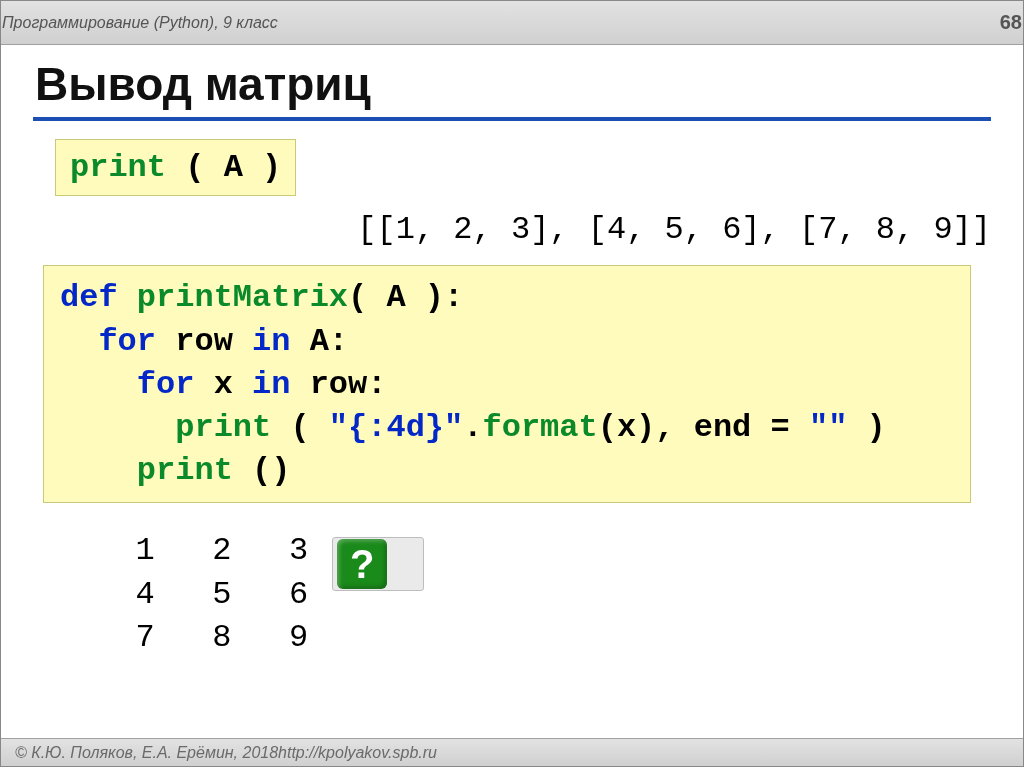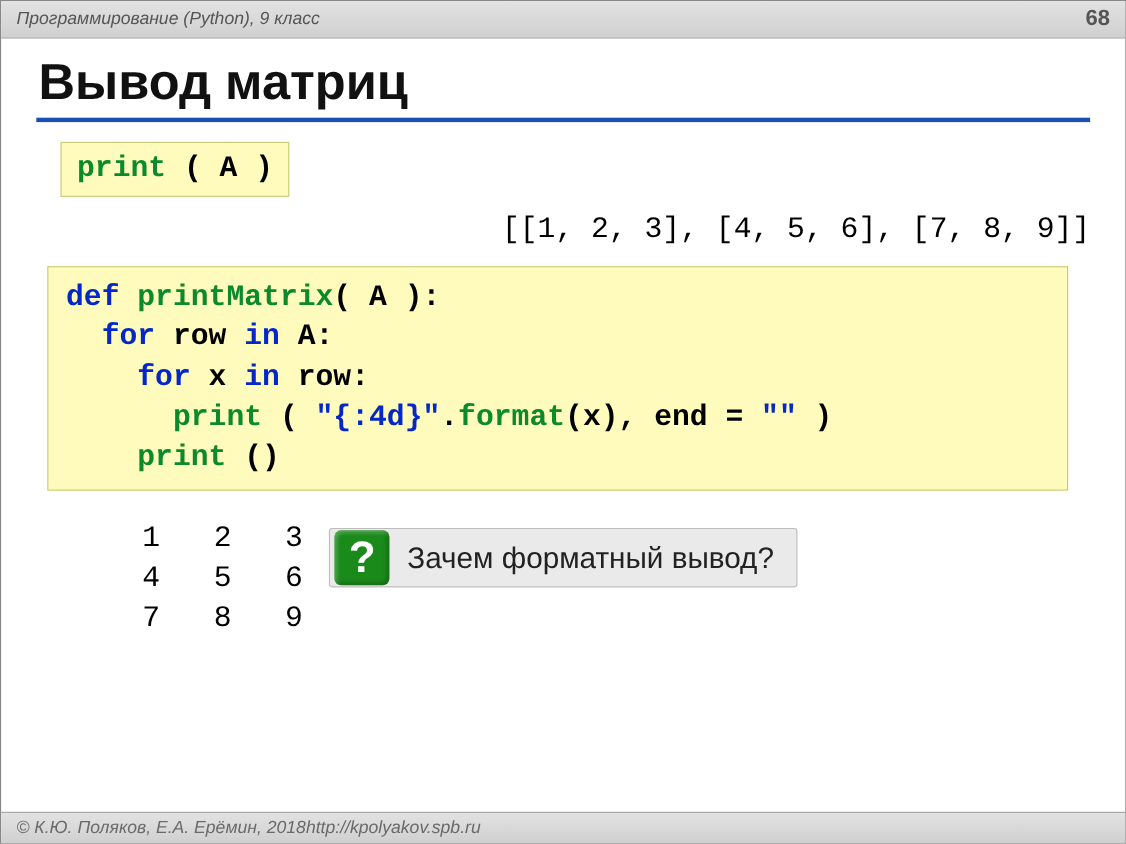--- a/index.html
+++ b/index.html
@@ -6,25 +6,25 @@
   html, body { width: 1024px; height: 767px; }
   body {
     font-family: Arial, Helvetica, sans-serif;
     background: #fff;
     position: relative;
     border: 1px solid #888;
   }
   .header-bar {
     background: linear-gradient(#e2e2e2, #d0d0d0);
     border-bottom: 1px solid #a0a0a0;
-    padding: 4px 14px;
+    padding: 4px 1px;
     display: flex;
     align-items: center;
     justify-content: space-between;
-    height: 34px;
+    height: 44px;
     gap: 39px;
   }
   .header-title {
     color: #555;
     font-style: italic;
     font-size: 16px;
   }
   .page-num {
     color: #555;
     font-weight: bold;
@@ -37,21 +37,21 @@
     font-size: 46px;
     font-weight: bold;
     color: #111;
     padding: 0 0 6px 2px;
     border-bottom: 4px solid #1b4fb3;
     margin-bottom: 18px;
     font-family: Arial, sans-serif;
   }
   .code-mono {
     font-family: "Courier New", monospace;
-    font-size: 27px;
+    font-size: 32px;
     line-height: 1.35;
     white-space: pre;
   }
   .code-box {
     background: #fffbbd;
     border: 1px solid #c9c97a;
     padding: 6px 14px;
     display: inline-block;
     margin-left: 22px;
     margin-bottom: 12px;
@@ -151,21 +151,20 @@
 <span class="kw-blue">    for</span><span class="tx-black"> x </span><span class="kw-blue">in</span><span class="tx-black"> row:</span>
 <span class="tx-norm">      </span><span class="kw-green">print</span><span class="tx-black"> ( </span><span class="kw-blue">"{:4d}"</span><span class="tx-black">.</span><span class="kw-green">format</span><span class="tx-black">(x), end = </span><span class="kw-blue">""</span><span class="tx-black"> )</span>
 <span class="tx-norm">    </span><span class="kw-green">print</span><span class="tx-black"> ()</span></div>
 
   <div class="bottom-row">
     <div class="matrix-out code-mono">  1   2   3
   4   5   6
   7   8   9</div>
     <div class="callout">
       <div class="qmark">?</div>
-      <div class="callout-text">Зачем форматный вывод?</div>
     </div>
   </div>
 
 </div>
 
 <div class="footer-bar">
   <span class="footer-left">© К.Ю. Поляков, Е.А. Ерёмин, 2018</span>
   <span class="footer-right">http://kpolyakov.spb.ru</span>
 </div>
 

